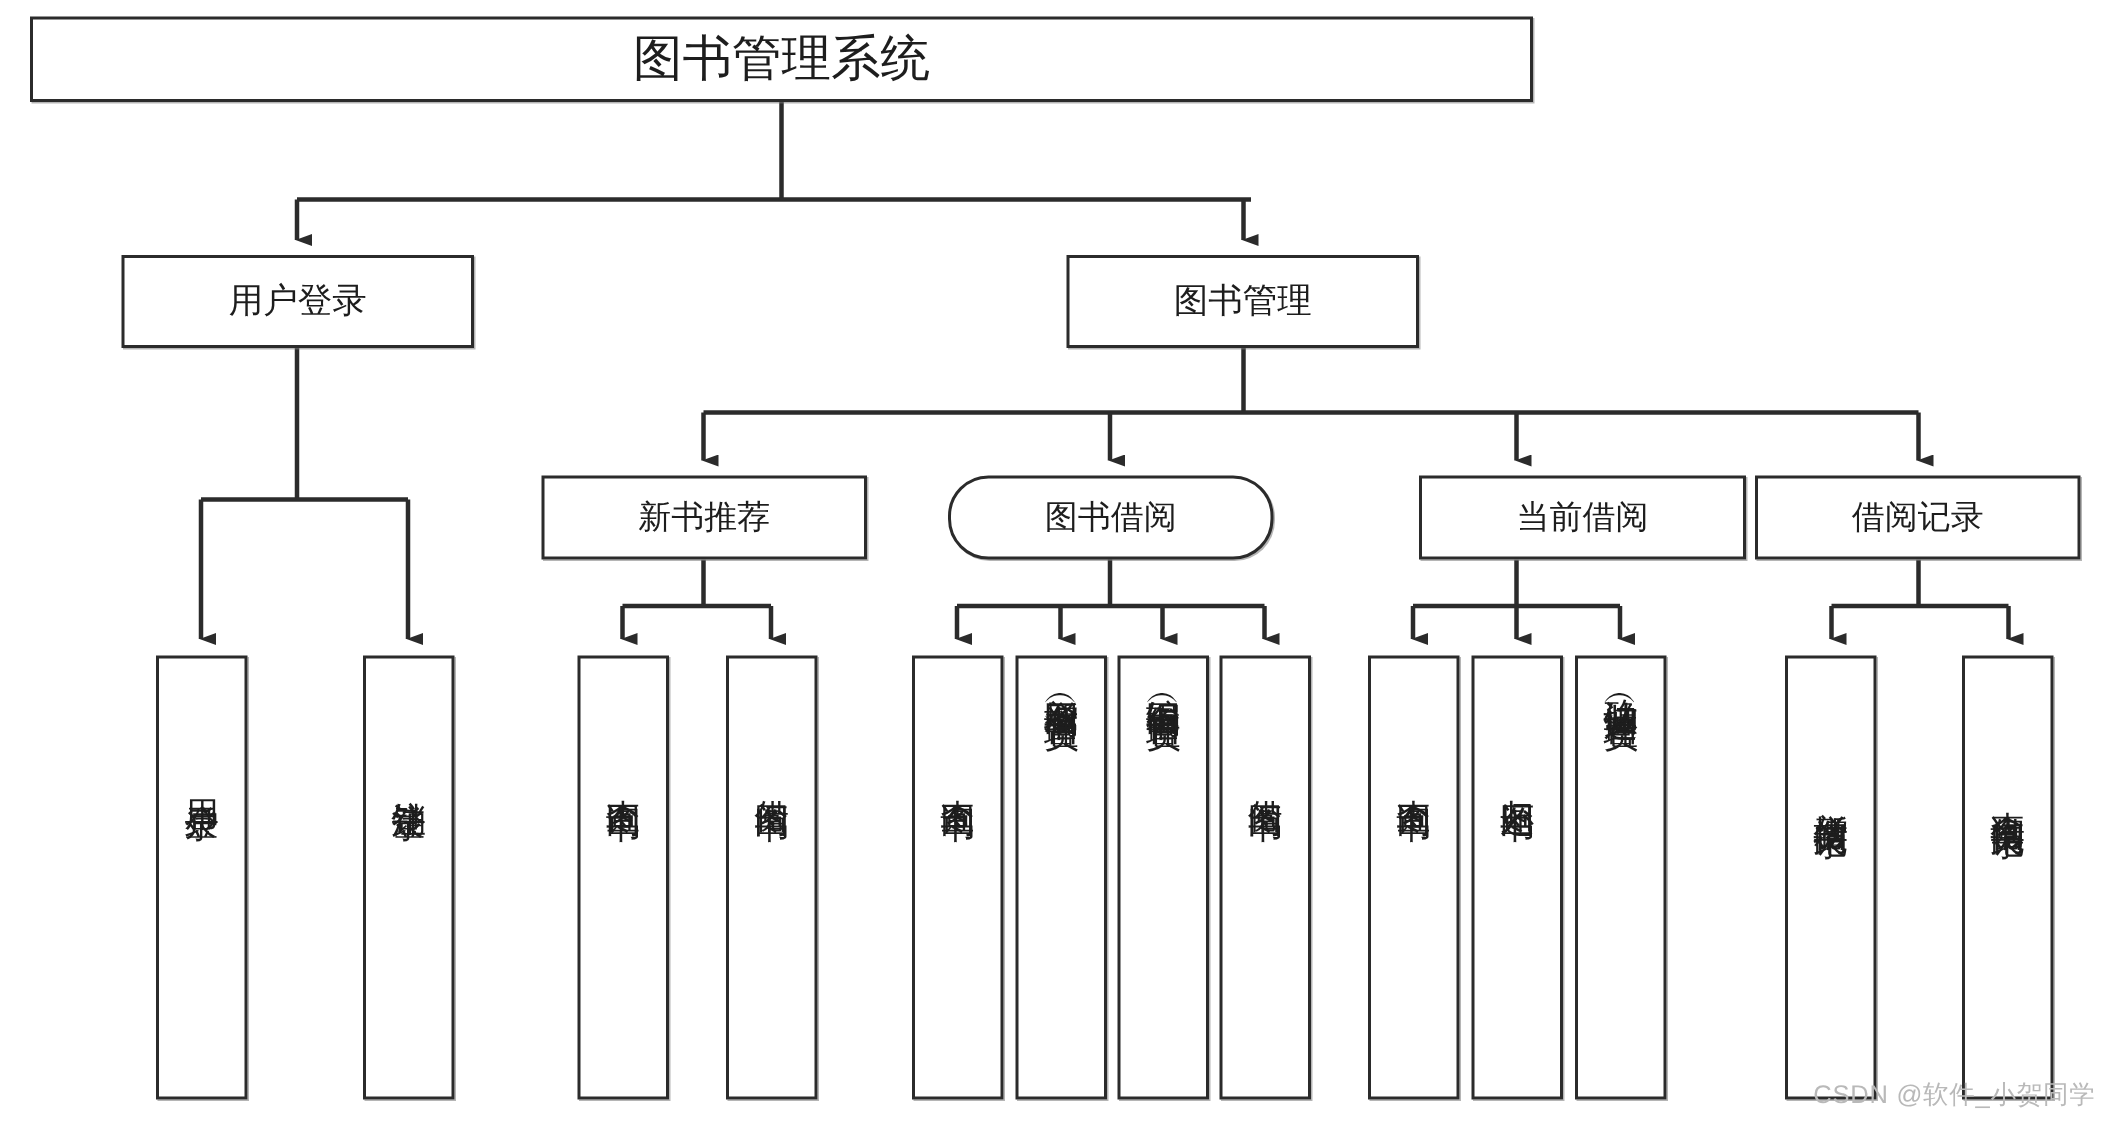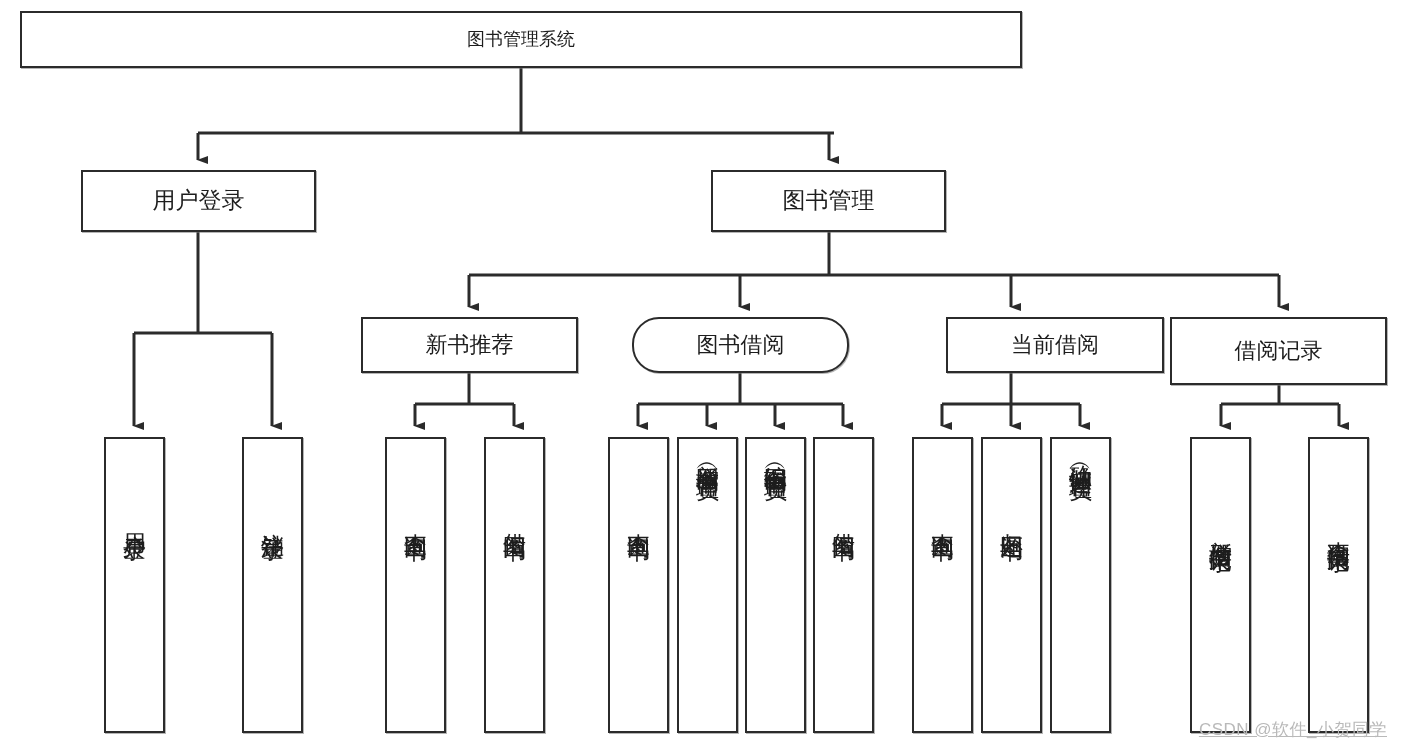--- a/index.html
+++ b/index.html
@@ -36,48 +36,47 @@
     justify-content: center;
     color: #1d1d1d;
     box-shadow: 1px 1px 0 rgba(120,120,120,0.55);
   }
   .node .lbl {
     display: block;
     text-align: center;
     line-height: 1.18;
     white-space: nowrap;
   }
-  .node.root .lbl { font-size: 18px; }
+  .node.root .lbl { font-size: 33px; }
   .node.lvl2 .lbl { font-size: 23px; }
   .node.lvl3 .lbl { font-size: 22px; }
   .node.leaf {
     align-items: flex-start;
     padding-top: 2px;
   }
   .node.leaf .lbl {
     writing-mode: vertical-rl;
     text-orientation: upright;
     font-size: 23px;
     letter-spacing: 2px;
     line-height: 1;
     margin: 0 auto;
   }
   .node.leaf.tall .lbl { padding-top: 6px; }
   .node.leaf.mid .lbl  { padding-top: 74px; }
   .node.leaf.low .lbl  { padding-top: 82px; }
   .watermark {
     position: absolute;
-    right: 18px;
+    right: 8px;
     bottom: 6px;
     font-size: 17px;
     color: #b9b9b9;
     letter-spacing: 0.5px;
     white-space: nowrap;
     user-select: none;
-    text-decoration: underline;
   }
 </style>
 </head>
 <body>
 
 <div id="canvas">
 
   <svg class="wires" viewBox="0 0 1405 747" xmlns="http://www.w3.org/2000/svg">
     <defs>
       <marker id="arrow" markerWidth="10" markerHeight="12" refX="4" refY="10" orient="auto" markerUnits="userSpaceOnUse">
@@ -145,21 +144,21 @@
   </div>
 
   <div class="node lvl3" style="left:632px; top:317px; width:217px; height:56px;border-radius:27px;">
     <span class="lbl">图书借阅</span>
   </div>
 
   <div class="node lvl3" style="left:902px; top:317px; width:218px; height:56px;margin-left:44px;">
     <span class="lbl">当前借阅</span>
   </div>
 
-  <div class="node lvl3" style="left:1170px; top:317px; width:217px; height:68px;">
+  <div class="node lvl3" style="left:1170px; top:317px; width:217px; height:56px;">
     <span class="lbl">借阅记录</span>
   </div>
 
   <div class="node leaf mid" style="left:104px; top:437px; width:61px; height:296px;">
     <span class="lbl">用户登录</span>
   </div>
 
   <div class="node leaf mid" style="left:242px; top:437px; width:61px; height:296px;">
     <span class="lbl">注销登录</span>
   </div>

